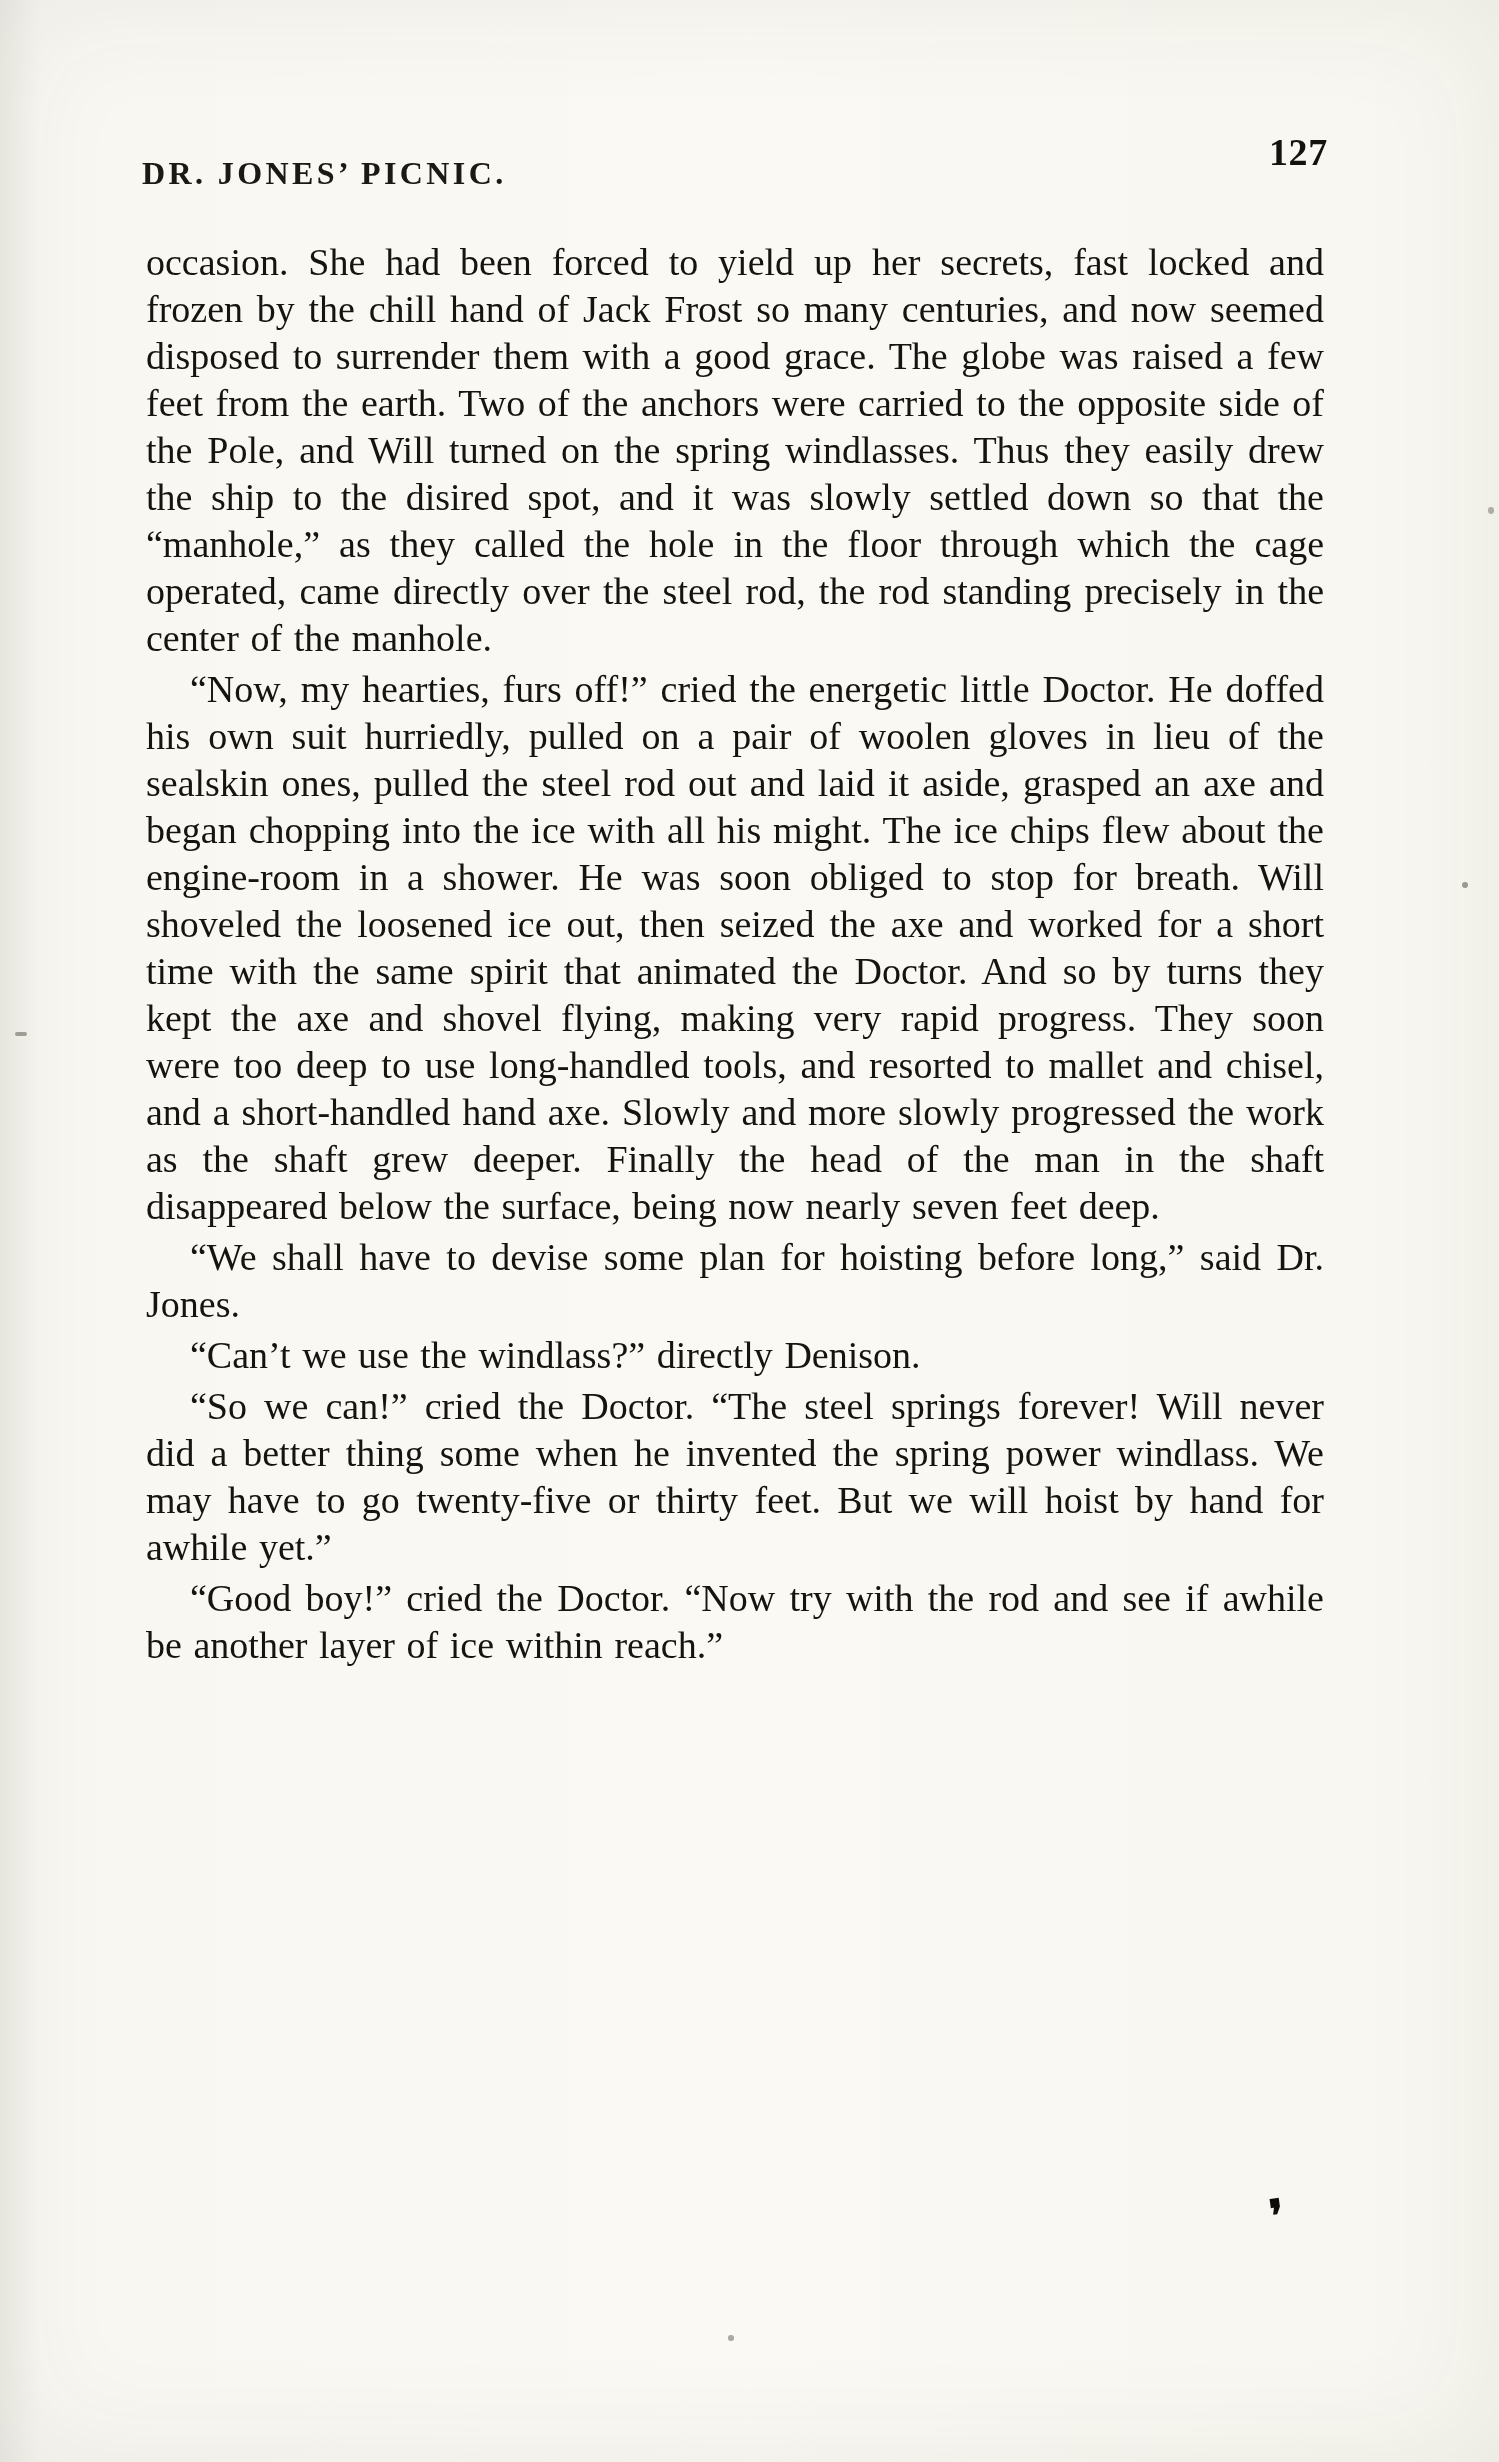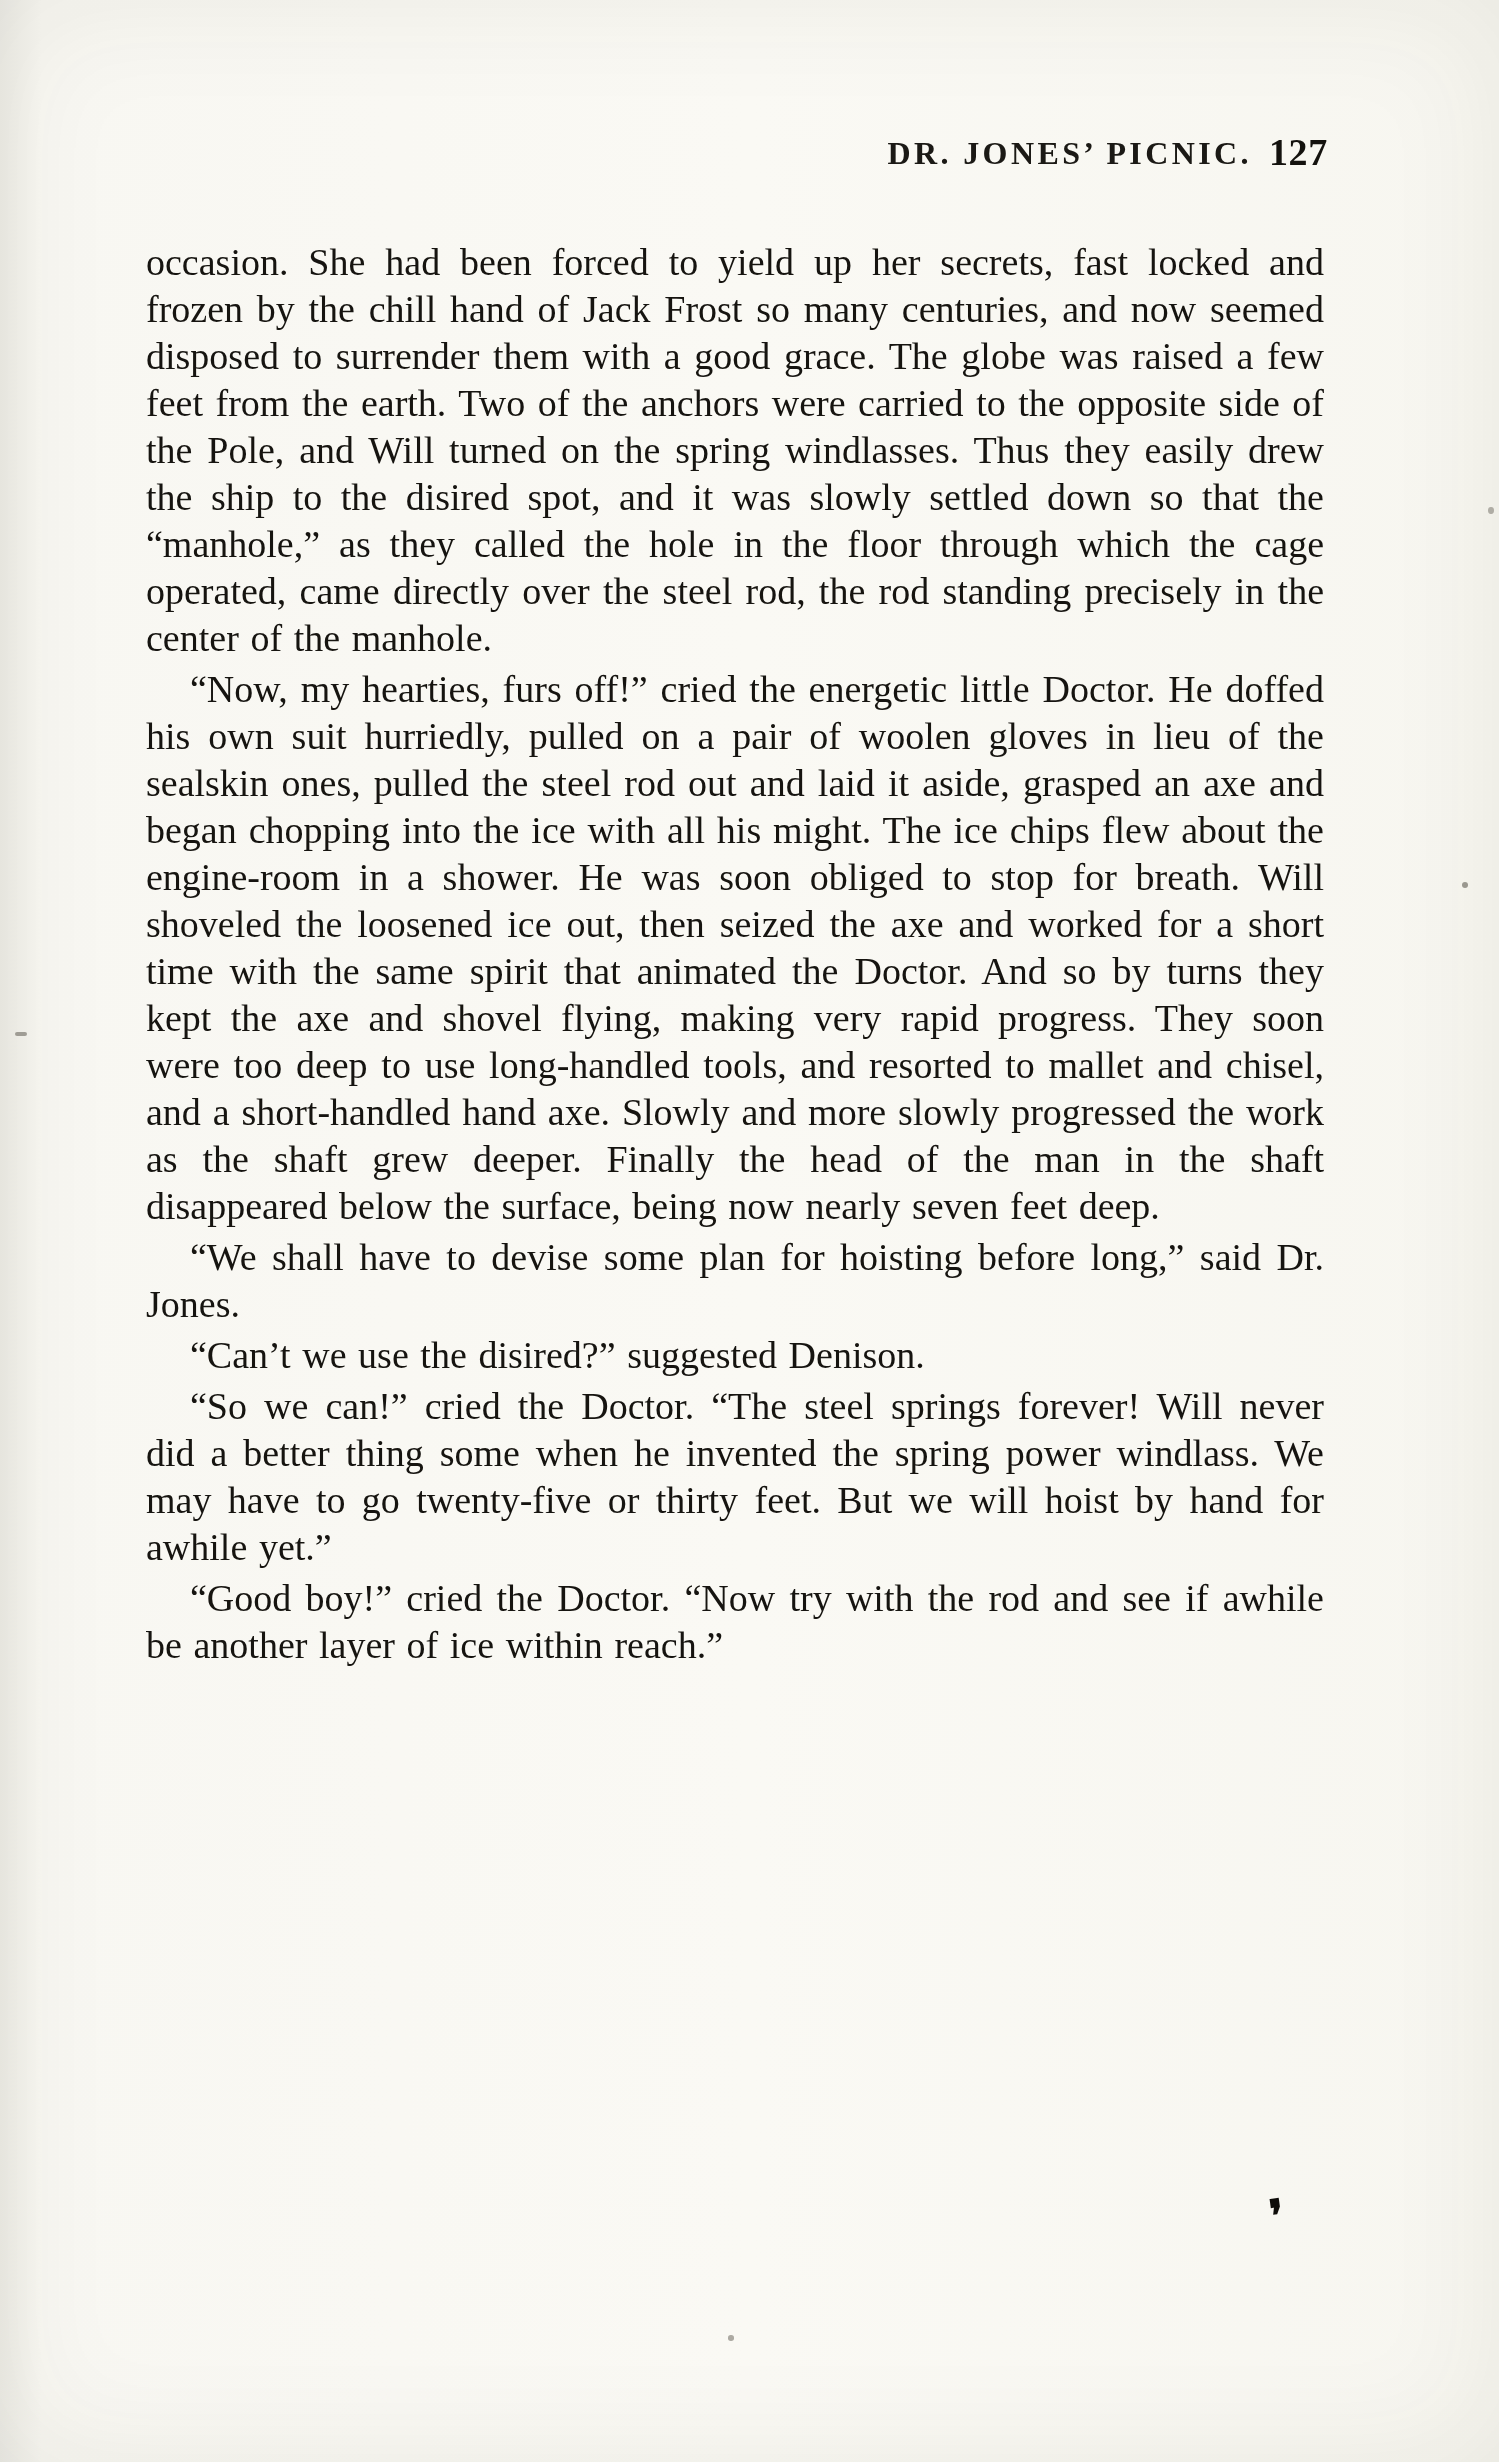--- a/index.html
+++ b/index.html
@@ -26,25 +26,26 @@
     position: absolute;
     top: 135px;
     left: 142px;
     width: 1186px;
     height: 48px;
   }
   .running-title {
     position: absolute;
     left: 0;
     right: 76px;
-    text-align: right;
+    text-align: left;
     font-weight: 700;
     font-size: 32px;
     letter-spacing: 3.4px;
     color: #1b1915;
+    margin-top: 20px;
   }
   .page-number {
     position: absolute;
     right: 0;
     top: -5.5px;
     font-weight: 700;
     font-size: 38px;
     letter-spacing: 0.7px;
     color: #14120e;
   }
@@ -91,21 +92,21 @@
 
   <header class="page-header">
     <div class="running-title">DR. JONES’ PICNIC.</div>
     <div class="page-number">127</div>
   </header>
 
   <main class="text-block">
     <p class="noindent">occasion.  She had been forced to yield up her secrets, fast locked and frozen by the chill hand of Jack Frost so many centuries, and now seemed disposed to surrender them with a good grace.  The globe was raised a few feet from the earth.  Two of the anchors were carried to the opposite side of the Pole, and Will turned on the spring windlasses. Thus they easily drew the ship to the disired spot, and it was slowly settled down so that the “manhole,” as they called the hole in the floor through which the cage operated, came directly over the steel rod, the rod standing precisely in the center of the manhole.</p>
     <p>“Now, my hearties, furs off!” cried the energetic little Doctor.  He doffed his own suit hurriedly, pulled on a pair of woolen gloves in lieu of the sealskin ones, pulled the steel rod out and laid it aside, grasped an axe and began chopping into the ice with all his might.  The ice chips flew about the engine-room in a shower.  He was soon obliged to stop for breath.  Will shoveled the loosened ice out, then seized the axe and worked for a short time with the same spirit that animated the Doctor.  And so by turns they kept the axe and shovel flying, making very rapid progress.  They soon were too deep to use long-handled tools, and resorted to mallet and chisel, and a short-handled hand axe.  Slowly and more slowly progressed the work as the shaft grew deeper.  Finally the head of the man in the shaft disappeared below the surface, being now nearly seven feet deep.</p>
     <p>“We shall have to devise some plan for hoisting before long,” said Dr. Jones.</p>
-    <p>“Can’t we use the disired?” suggested Denison.</p>
+    <p>“Can’t we use the windlass?” directly Denison.</p>
     <p>“So we can!” cried the Doctor.  “The steel springs forever!  Will never did a better thing some when he invented the spring power windlass.  We may have to go twenty-five or thirty feet.  But we will hoist by hand for awhile yet.”</p>
     <p>“Good boy!” cried the Doctor.  “Now try with the rod and see if awhile be another layer of ice within reach.”</p>
   </main>
 
   <span class="ink-mark">❜</span>
 
   <span class="scan-speck speck-1"></span>
   <span class="scan-speck speck-2"></span>
   <span class="scan-speck speck-3"></span>
   <span class="scan-speck speck-4"></span>

